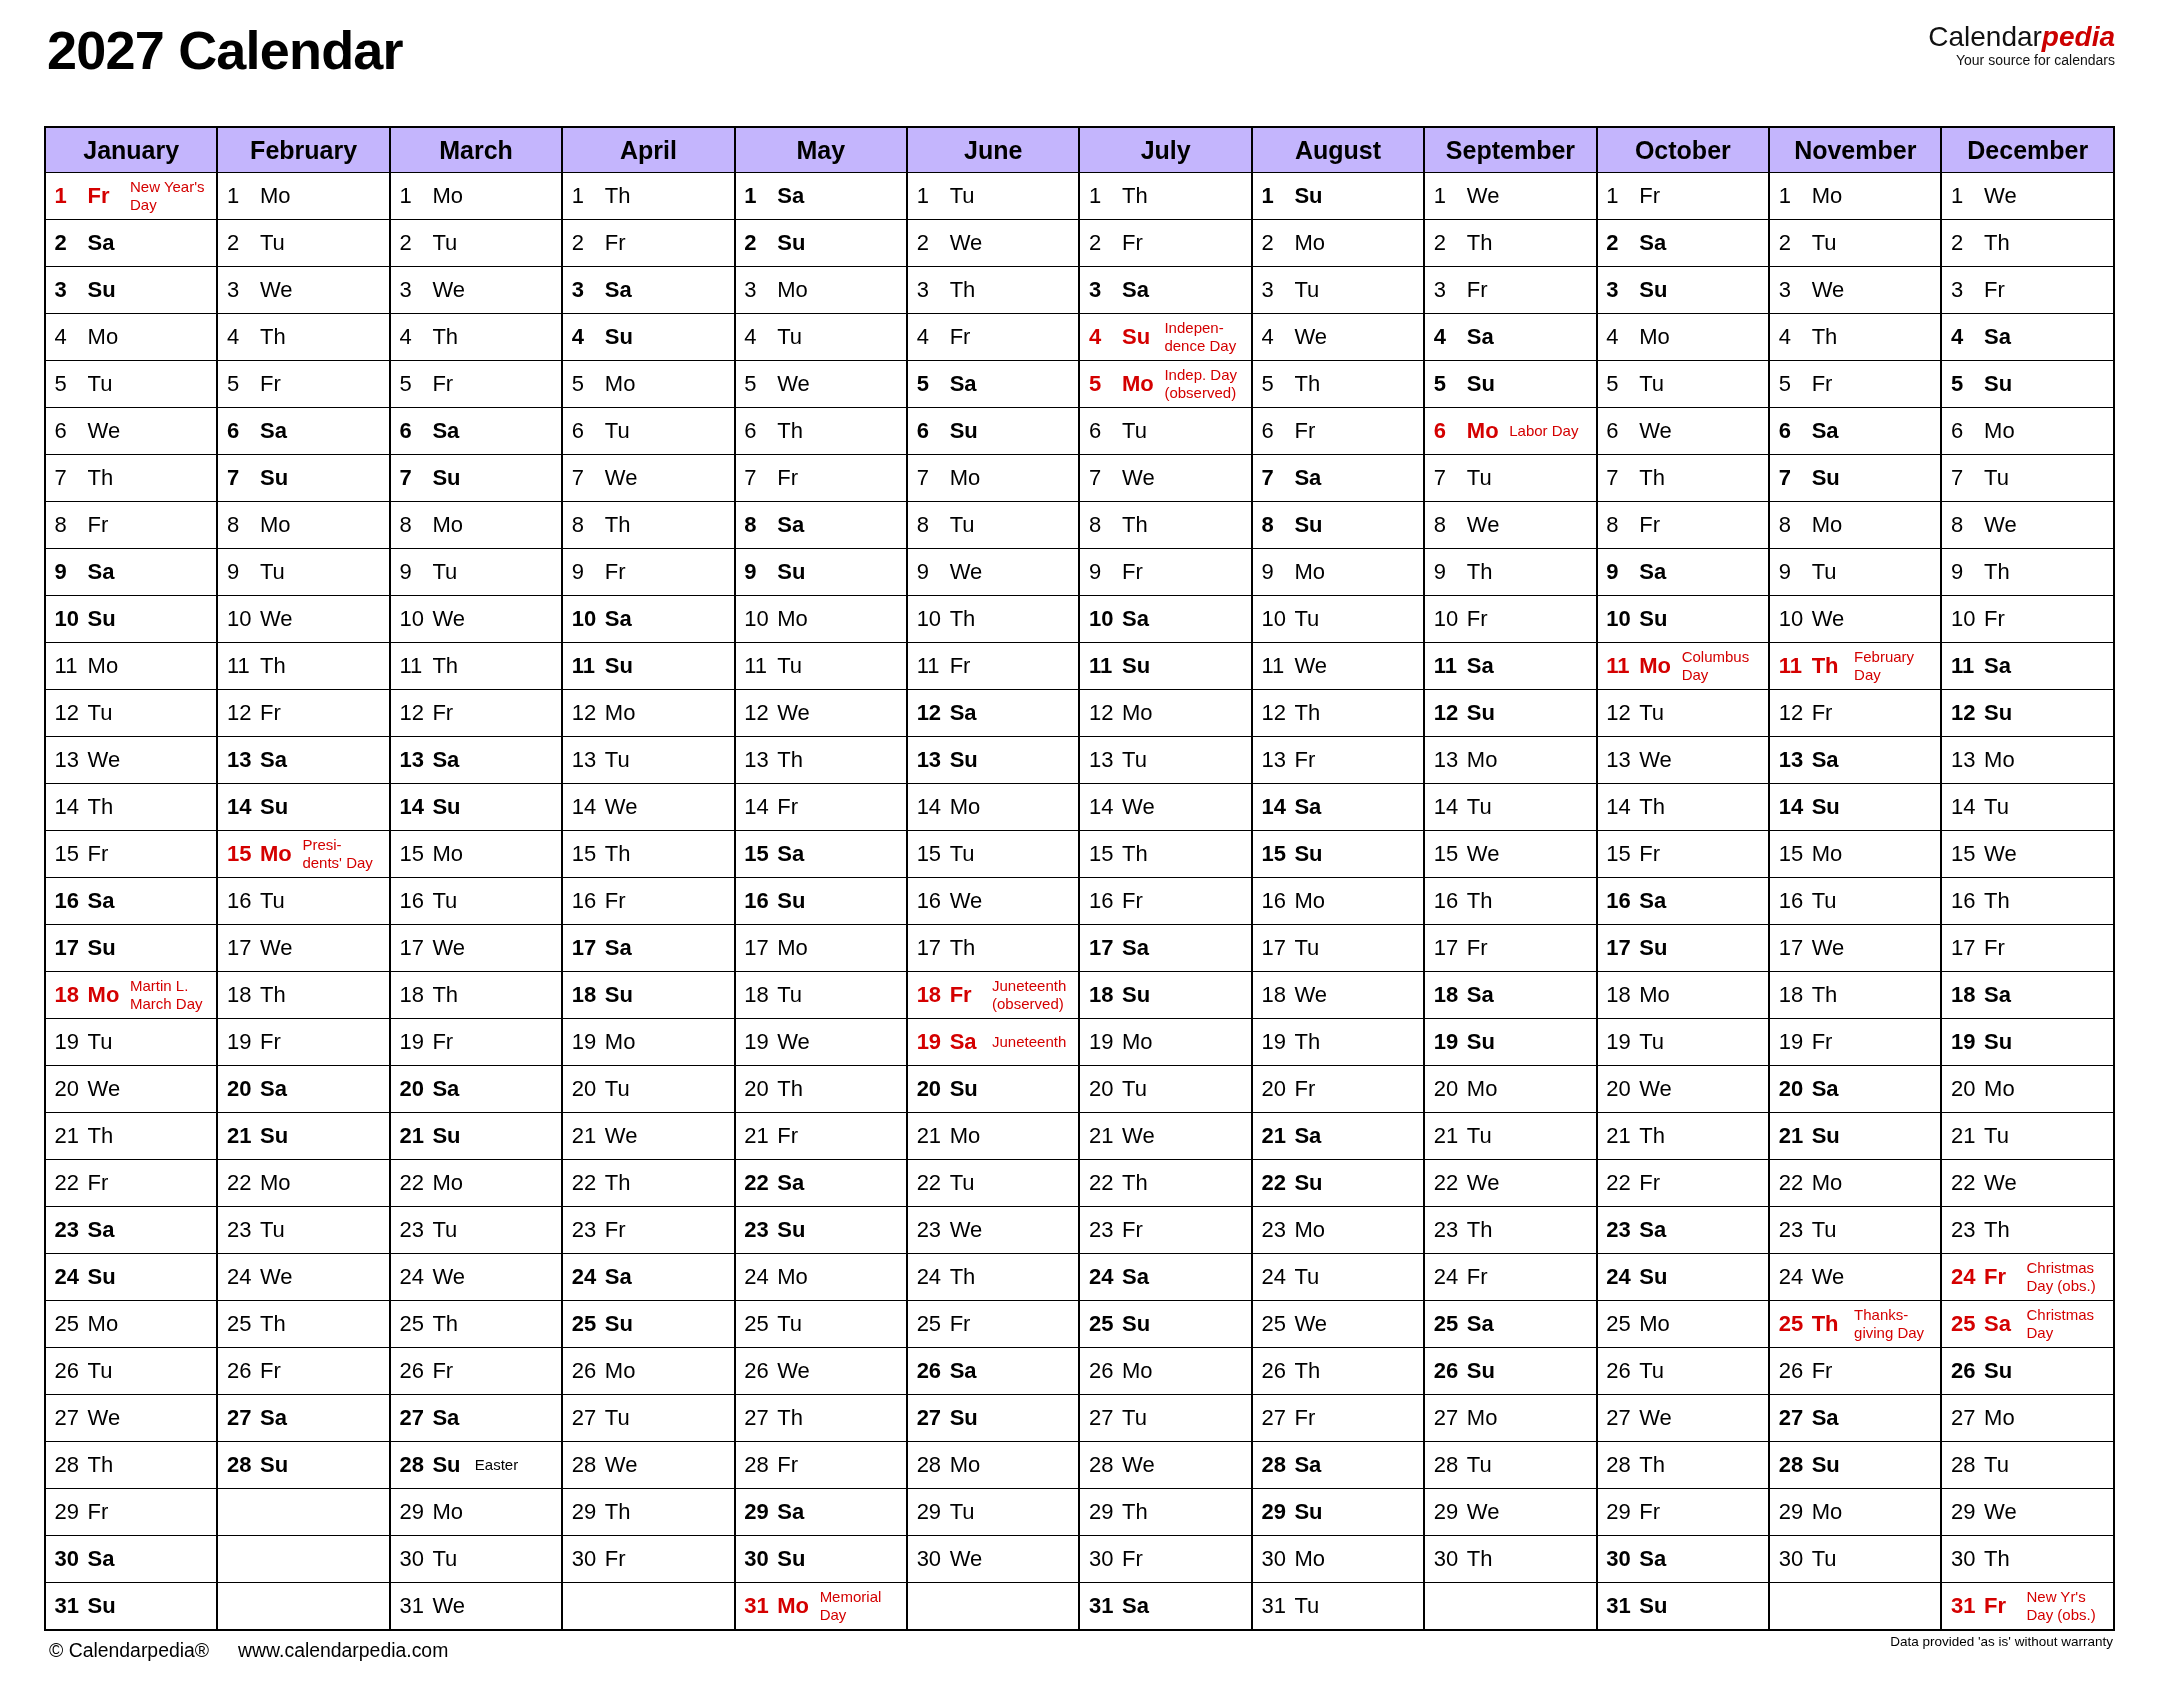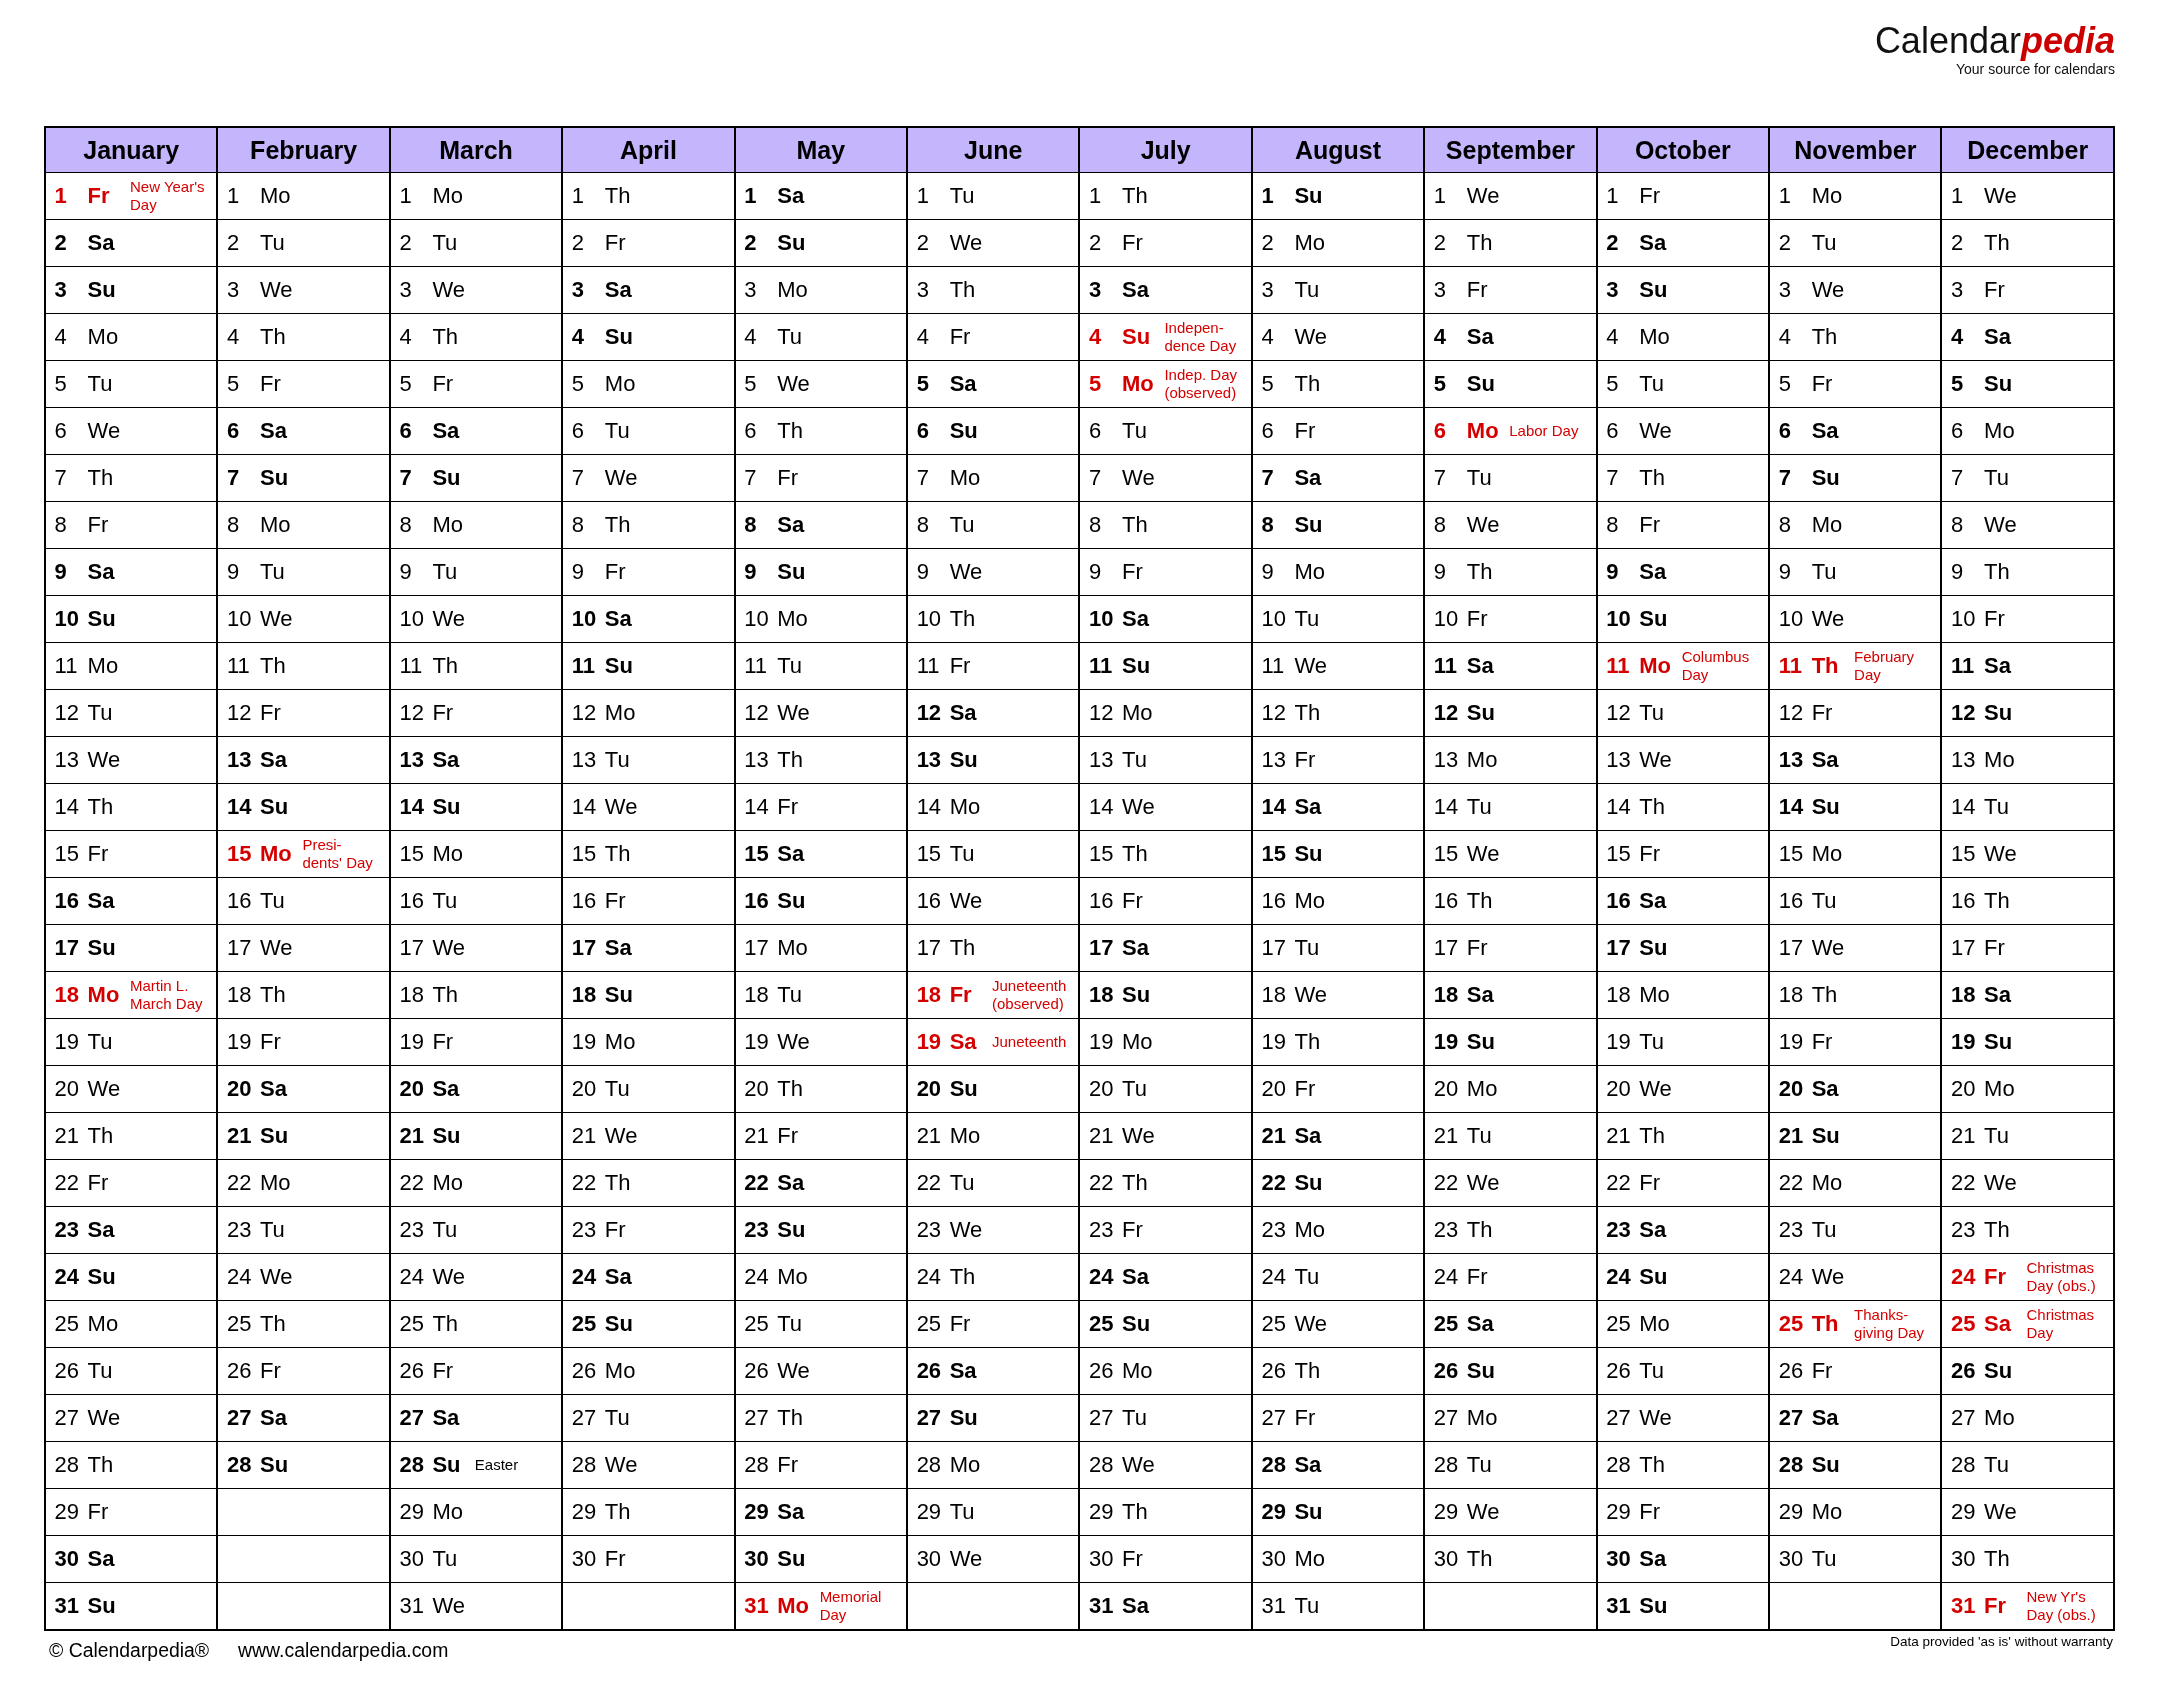--- a/index.html
+++ b/index.html
@@ -12,21 +12,21 @@
     overflow:hidden;
   }
   
   .page-title{
     position:absolute;left:47px;top:18.6px;
     font-size:54px;font-weight:bold;letter-spacing:-0.8px;
   }
   .logo{
     position:absolute;right:44px;top:22px;text-align:right;line-height:1.05;
   }
-  .logo .brand{font-size:36px;font-weight:normal;color:#111;}
+  .logo .brand{font-size:28px;font-weight:normal;color:#111;}
   .logo .brand .pedia{color:var(--logo-red,#cc0000);font-style:italic;font-weight:bold;}
   .logo .tagline{font-size:14px;color:#111;margin-top:2px;}
   
   table.cal{
     position:absolute;left:44px;top:126px;
     width:2071px;
     border-collapse:collapse;table-layout:fixed;
     border:2.5px solid #000;
   }
   table.cal th{
@@ -66,20 +66,21 @@
   .footer-right{
     position:absolute;right:46px;top:1634px;
     font-size:13.5px;color:#000;
   }
 </style>
 </head>
 <body>
 
 <div class="page">
 
+  <div class="page-title">2027 Calendar</div>
 
   <div class="logo">
     <div class="brand"><span>Calendar</span><span class="pedia">pedia</span></div>
     <div class="tagline">Your source for calendars</div>
   </div>
 
   <table class="cal">
     <thead>
         <tr>
           <th>January</th>

